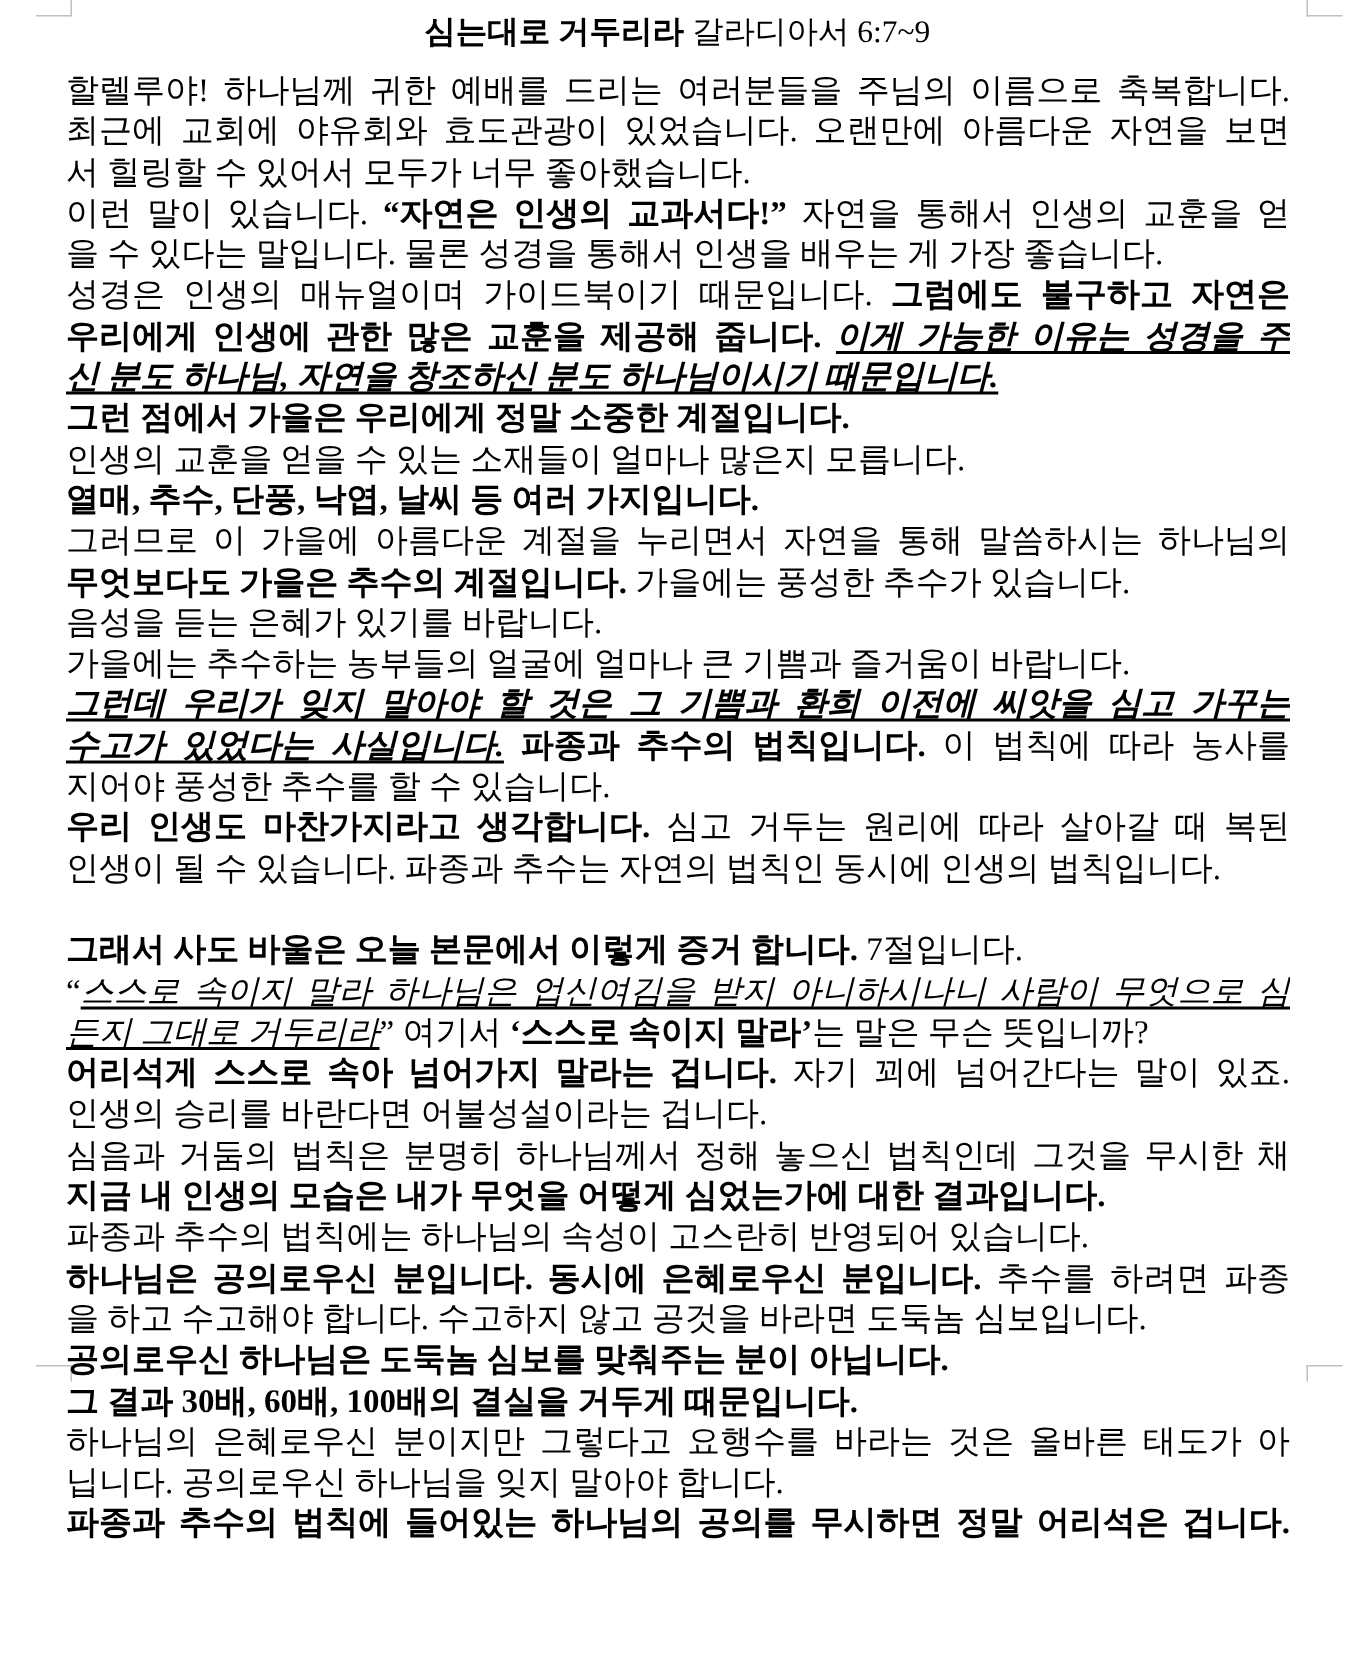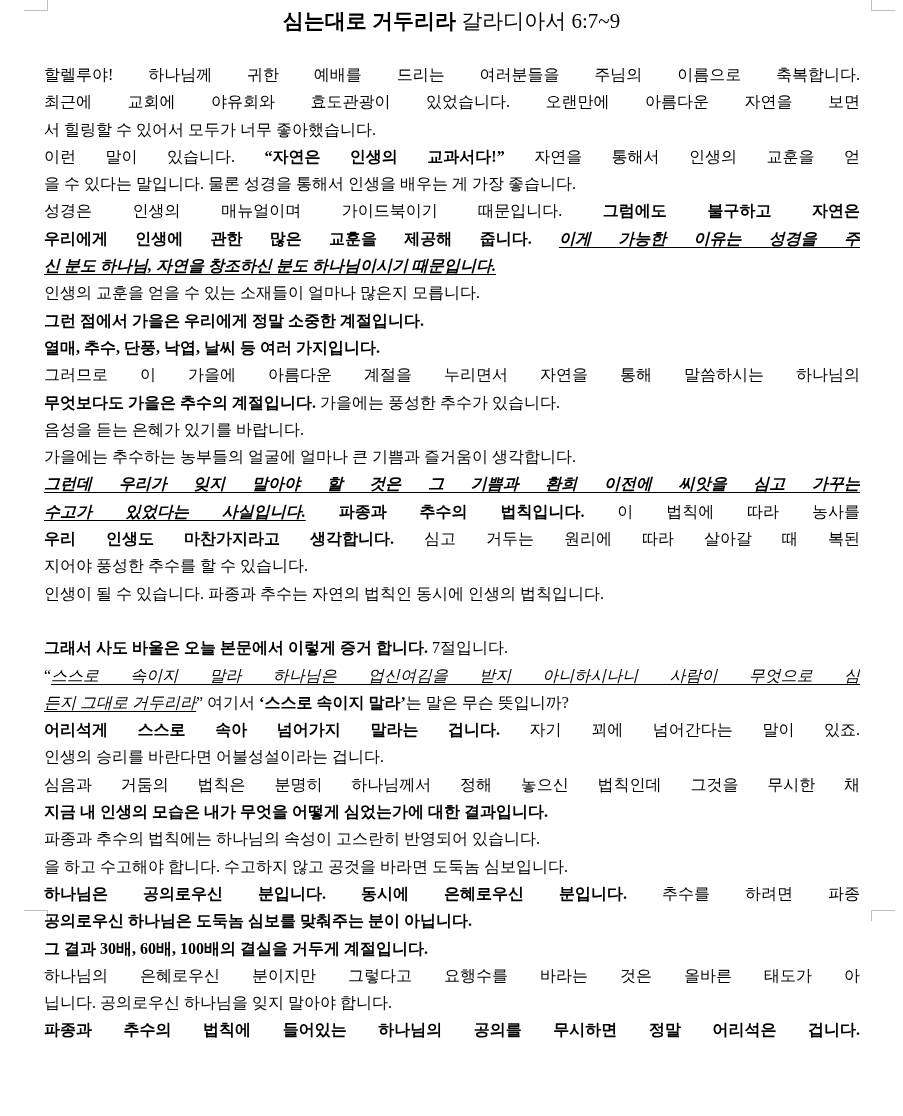--- a/index.html
+++ b/index.html
@@ -38,24 +38,24 @@
     right: 44px;
     height: 30px;
     line-height: 30px;
     text-align: center;
     font-size: 21px;
     white-space: nowrap;
     overflow: hidden;
   }
   .doc-body {
     position: absolute;
-    top: 61px;
+    top: 46px;
     left: 44px;
     right: 43px;
-    font-size: 16px;
+    font-size: 22px;
   }
   .line {
     height: 27.3px;
     line-height: 27.3px;
     overflow: hidden;
     white-space: nowrap;
   }
   .line.just {
     white-space: normal;
     text-align: justify;
@@ -76,42 +76,42 @@
   <div class="doc-title" id="doc-title"><span class="b">심는대로 거두리라</span><span> 갈라디아서 6:7~9</span></div>
   <div class="doc-body" id="doc-body">
       <div class="line just"><span>할렐루야! 하나님께 귀한 예배를 드리는 여러분들을 주님의 이름으로 축복합니다.</span></div>
       <div class="line just"><span>최근에 교회에 야유회와 효도관광이 있었습니다. 오랜만에 아름다운 자연을 보면</span></div>
       <div class="line"><span>서 힐링할 수 있어서 모두가 너무 좋아했습니다.</span></div>
       <div class="line just"><span>이런 말이 있습니다. </span><span class="b">“자연은 인생의 교과서다!”</span><span> 자연을 통해서 인생의 교훈을 얻</span></div>
       <div class="line"><span>을 수 있다는 말입니다. 물론 성경을 통해서 인생을 배우는 게 가장 좋습니다.</span></div>
       <div class="line just"><span>성경은 인생의 매뉴얼이며 가이드북이기 때문입니다. </span><span class="b">그럼에도 불구하고 자연은</span></div>
       <div class="line just"><span class="b">우리에게 인생에 관한 많은 교훈을 제공해 줍니다. </span><span class="b u">이게 가능한 이유는 성경을 주</span></div>
       <div class="line"><span class="b u">신 분도 하나님, 자연을 창조하신 분도 하나님이시기 때문입니다.</span></div>
+      <div class="line"><span class="b">그런 점에서 가을은 우리에게 정말 소중한 계절입니다.</span></div>
       <div class="line"><span>인생의 교훈을 얻을 수 있는 소재들이 얼마나 많은지 모릅니다.</span></div>
-      <div class="line"><span class="b">그런 점에서 가을은 우리에게 정말 소중한 계절입니다.</span></div>
       <div class="line"><span class="b">열매, 추수, 단풍, 낙엽, 날씨 등 여러 가지입니다.</span></div>
       <div class="line just"><span>그러므로 이 가을에 아름다운 계절을 누리면서 자연을 통해 말씀하시는 하나님의</span></div>
       <div class="line"><span class="b">무엇보다도 가을은 추수의 계절입니다.</span><span> 가을에는 풍성한 추수가 있습니다.</span></div>
       <div class="line"><span>음성을 듣는 은혜가 있기를 바랍니다.</span></div>
-      <div class="line"><span>가을에는 추수하는 농부들의 얼굴에 얼마나 큰 기쁨과 즐거움이 생각합니다.</span></div>
+      <div class="line"><span>가을에는 추수하는 농부들의 얼굴에 얼마나 큰 기쁨과 즐거움이 바랍니다.</span></div>
       <div class="line just"><span class="b u">그런데 우리가 잊지 말아야 할 것은 그 기쁨과 환희 이전에 씨앗을 심고 가꾸는</span></div>
       <div class="line just"><span class="b u">수고가 있었다는 사실입니다.</span><span class="b"> </span><span class="b">파종과 추수의 법칙입니다.</span><span> 이 법칙에 따라 농사를</span></div>
+      <div class="line"><span>지어야 풍성한 추수를 할 수 있습니다.</span></div>
       <div class="line just"><span class="b">우리 인생도 마찬가지라고 생각합니다.</span><span> 심고 거두는 원리에 따라 살아갈 때 복된</span></div>
-      <div class="line"><span>지어야 풍성한 추수를 할 수 있습니다.</span></div>
       <div class="line"><span>인생이 될 수 있습니다. 파종과 추수는 자연의 법칙인 동시에 인생의 법칙입니다.</span></div>
       <div class="line">&nbsp;</div>
       <div class="line"><span class="b">그래서 사도 바울은 오늘 본문에서 이렇게 증거 합니다.</span><span> 7절입니다.</span></div>
       <div class="line just"><span>“</span><span class="u">스스로 속이지 말라 하나님은 업신여김을 받지 아니하시나니 사람이 무엇으로 심</span></div>
       <div class="line"><span class="u">든지 그대로 거두리라</span><span>” 여기서 </span><span class="b">‘스스로 속이지 말라’</span><span>는 말은 무슨 뜻입니까?</span></div>
       <div class="line just"><span class="b">어리석게 스스로 속아 넘어가지 말라는 겁니다.</span><span> 자기 꾀에 넘어간다는 말이 있죠.</span></div>
       <div class="line"><span>인생의 승리를 바란다면 어불성설이라는 겁니다.</span></div>
       <div class="line just"><span>심음과 거둠의 법칙은 분명히 하나님께서 정해 놓으신 법칙인데 그것을 무시한 채</span></div>
       <div class="line"><span class="b">지금 내 인생의 모습은 내가 무엇을 어떻게 심었는가에 대한 결과입니다.</span></div>
       <div class="line"><span>파종과 추수의 법칙에는 하나님의 속성이 고스란히 반영되어 있습니다.</span></div>
+      <div class="line just"><span class="b">하나님은 공의로우신 분입니다. 동시에 은혜로우신 분입니다.</span><span> 추수를 하려면 파종</span></div>
       <div class="line"><span>을 하고 수고해야 합니다. 수고하지 않고 공것을 바라면 도둑놈 심보입니다.</span></div>
-      <div class="line just"><span class="b">하나님은 공의로우신 분입니다. 동시에 은혜로우신 분입니다.</span><span> 추수를 하려면 파종</span></div>
       <div class="line"><span class="b">공의로우신 하나님은 도둑놈 심보를 맞춰주는 분이 아닙니다.</span></div>
-      <div class="line"><span class="b">그 결과 30배, 60배, 100배의 결실을 거두게 계절입니다.</span></div>
+      <div class="line"><span class="b">그 결과 30배, 60배, 100배의 결실을 거두게 때문입니다.</span></div>
       <div class="line just"><span>하나님의 은혜로우신 분이지만 그렇다고 요행수를 바라는 것은 올바른 태도가 아</span></div>
       <div class="line"><span>닙니다. 공의로우신 하나님을 잊지 말아야 합니다.</span></div>
       <div class="line just"><span class="b">파종과 추수의 법칙에 들어있는 하나님의 공의를 무시하면 정말 어리석은 겁니다.</span></div>
     </div>
 </div>
 
 </body></html>

